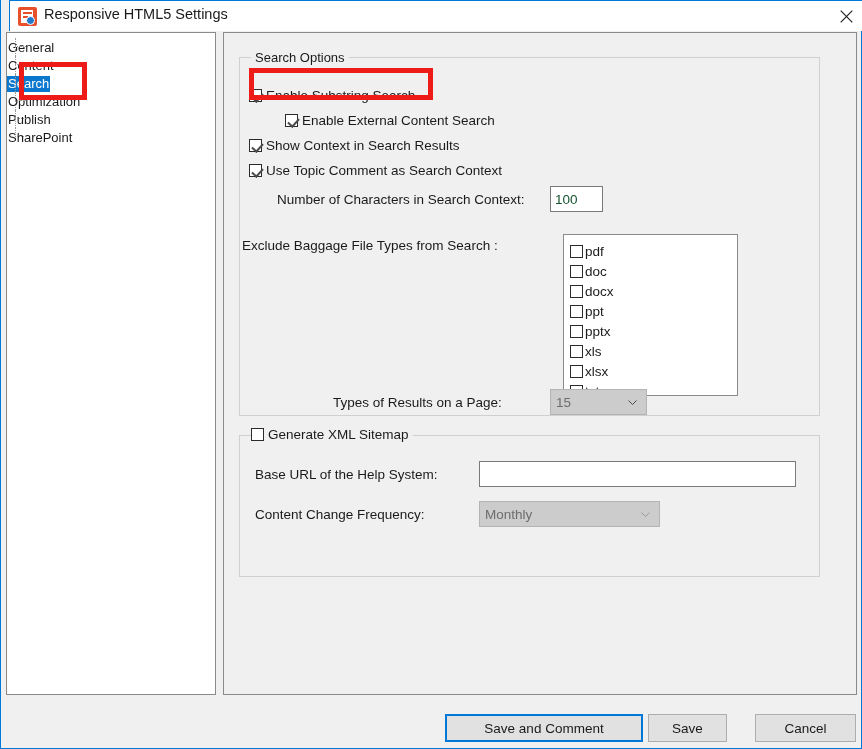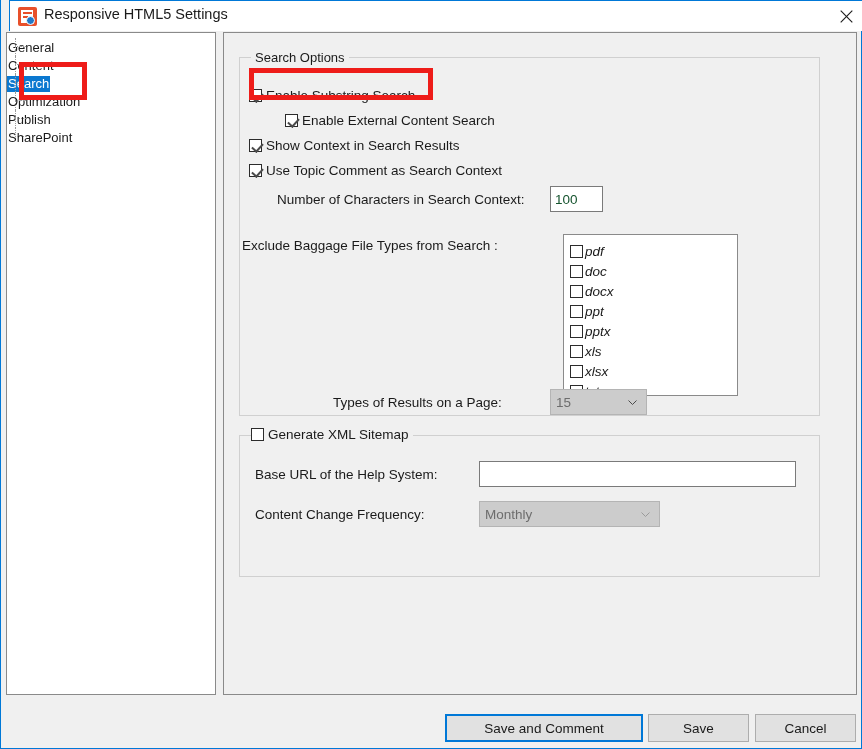--- a/index.html
+++ b/index.html
@@ -228,21 +228,20 @@
 
   
   #filetypes-list {
     position: absolute;
     left: 323px; top: 176px;
     width: 175px; height: 162px;
     background: #ffffff;
     border: 1px solid #8a8a8a;
     padding: 6px 0 0 6px;
     overflow: hidden;
-    font-style: italic;
   }
   #filetypes-list .ft-row {
     display: flex;
     align-items: center;
     gap: 2px;
     height: 20px;
     font-size: 13.5px;
     white-space: nowrap;
     cursor: default;
   }
@@ -424,21 +423,21 @@
         <svg class="arrow" viewBox="0 0 9 5">
           <polyline points="0.5,0.5 4.5,4.5 8.5,0.5" fill="none" stroke="#9a9a9a" stroke-width="1"></polyline>
         </svg>
       </div>
     </div>
 
   </div>
 
   <div class="btn default" style="left:444px; top:714px; width:198px; height:28px;">Save and Comment</div>
 
-  <div class="btn" style="left:647px; top:714px; width:101px; height:28px;">Save</div>
+  <div class="btn" style="left:647px; top:714px; width:79px; height:28px;">Save</div>
 
   <div class="btn" style="left:754px; top:714px; width:101px; height:28px;">Cancel</div>
 
   <div class="annot" style="left:18px; top:62px; width:68px; height:38px;"></div>
 
   <div class="annot" style="left:248px; top:68px; width:184px; height:32px;"></div>
 
 </div>
 
 </body></html>

